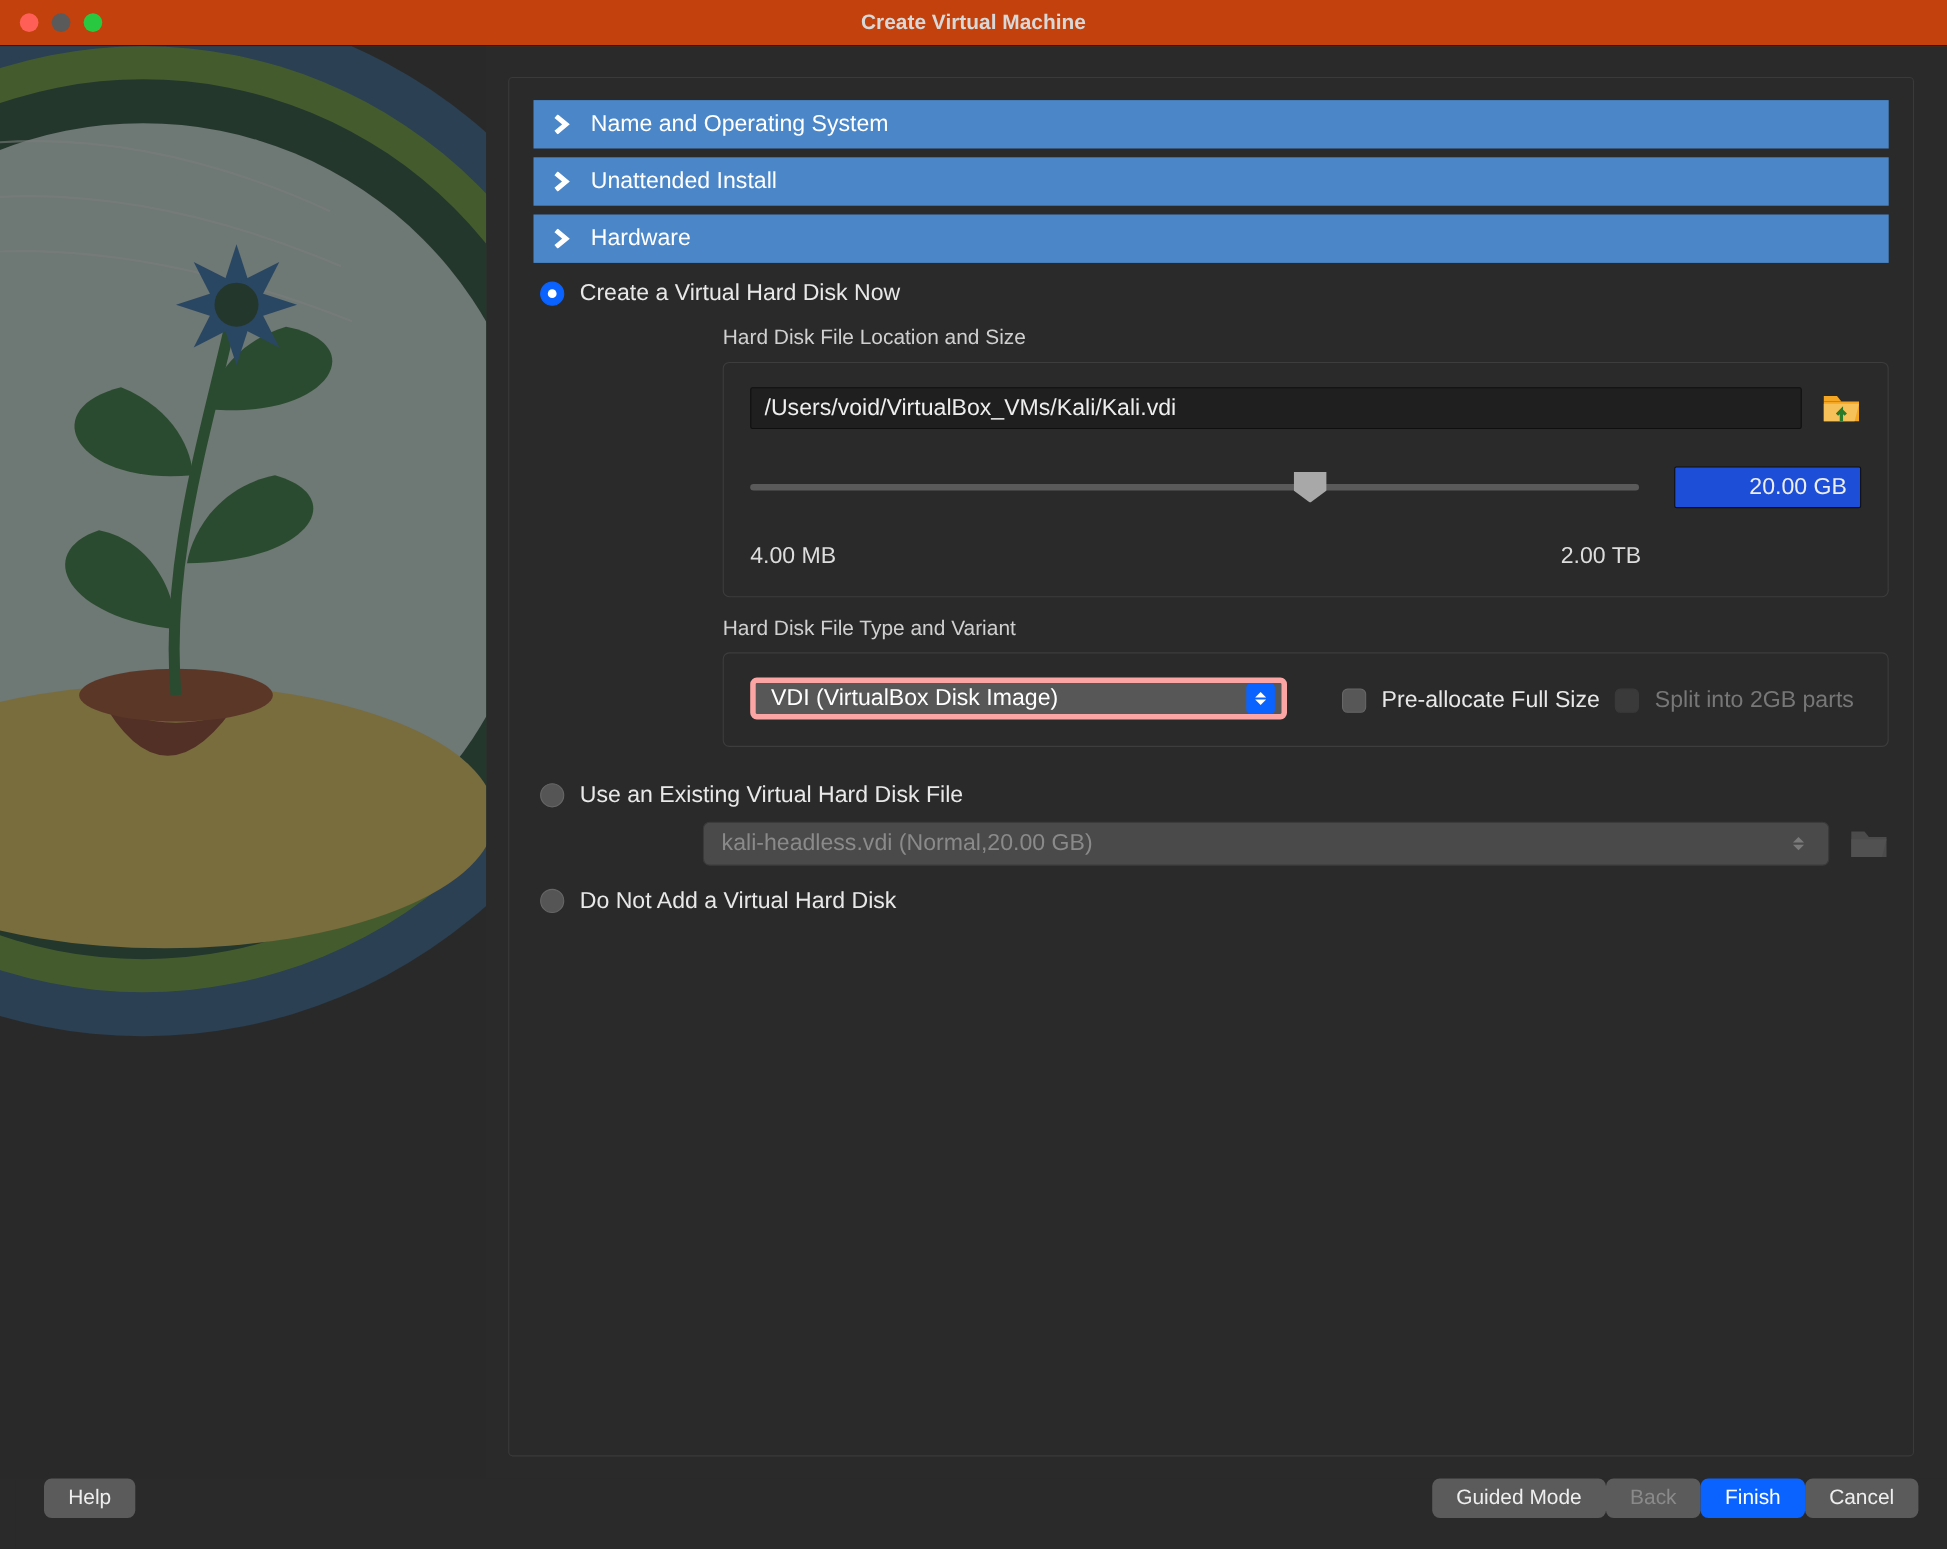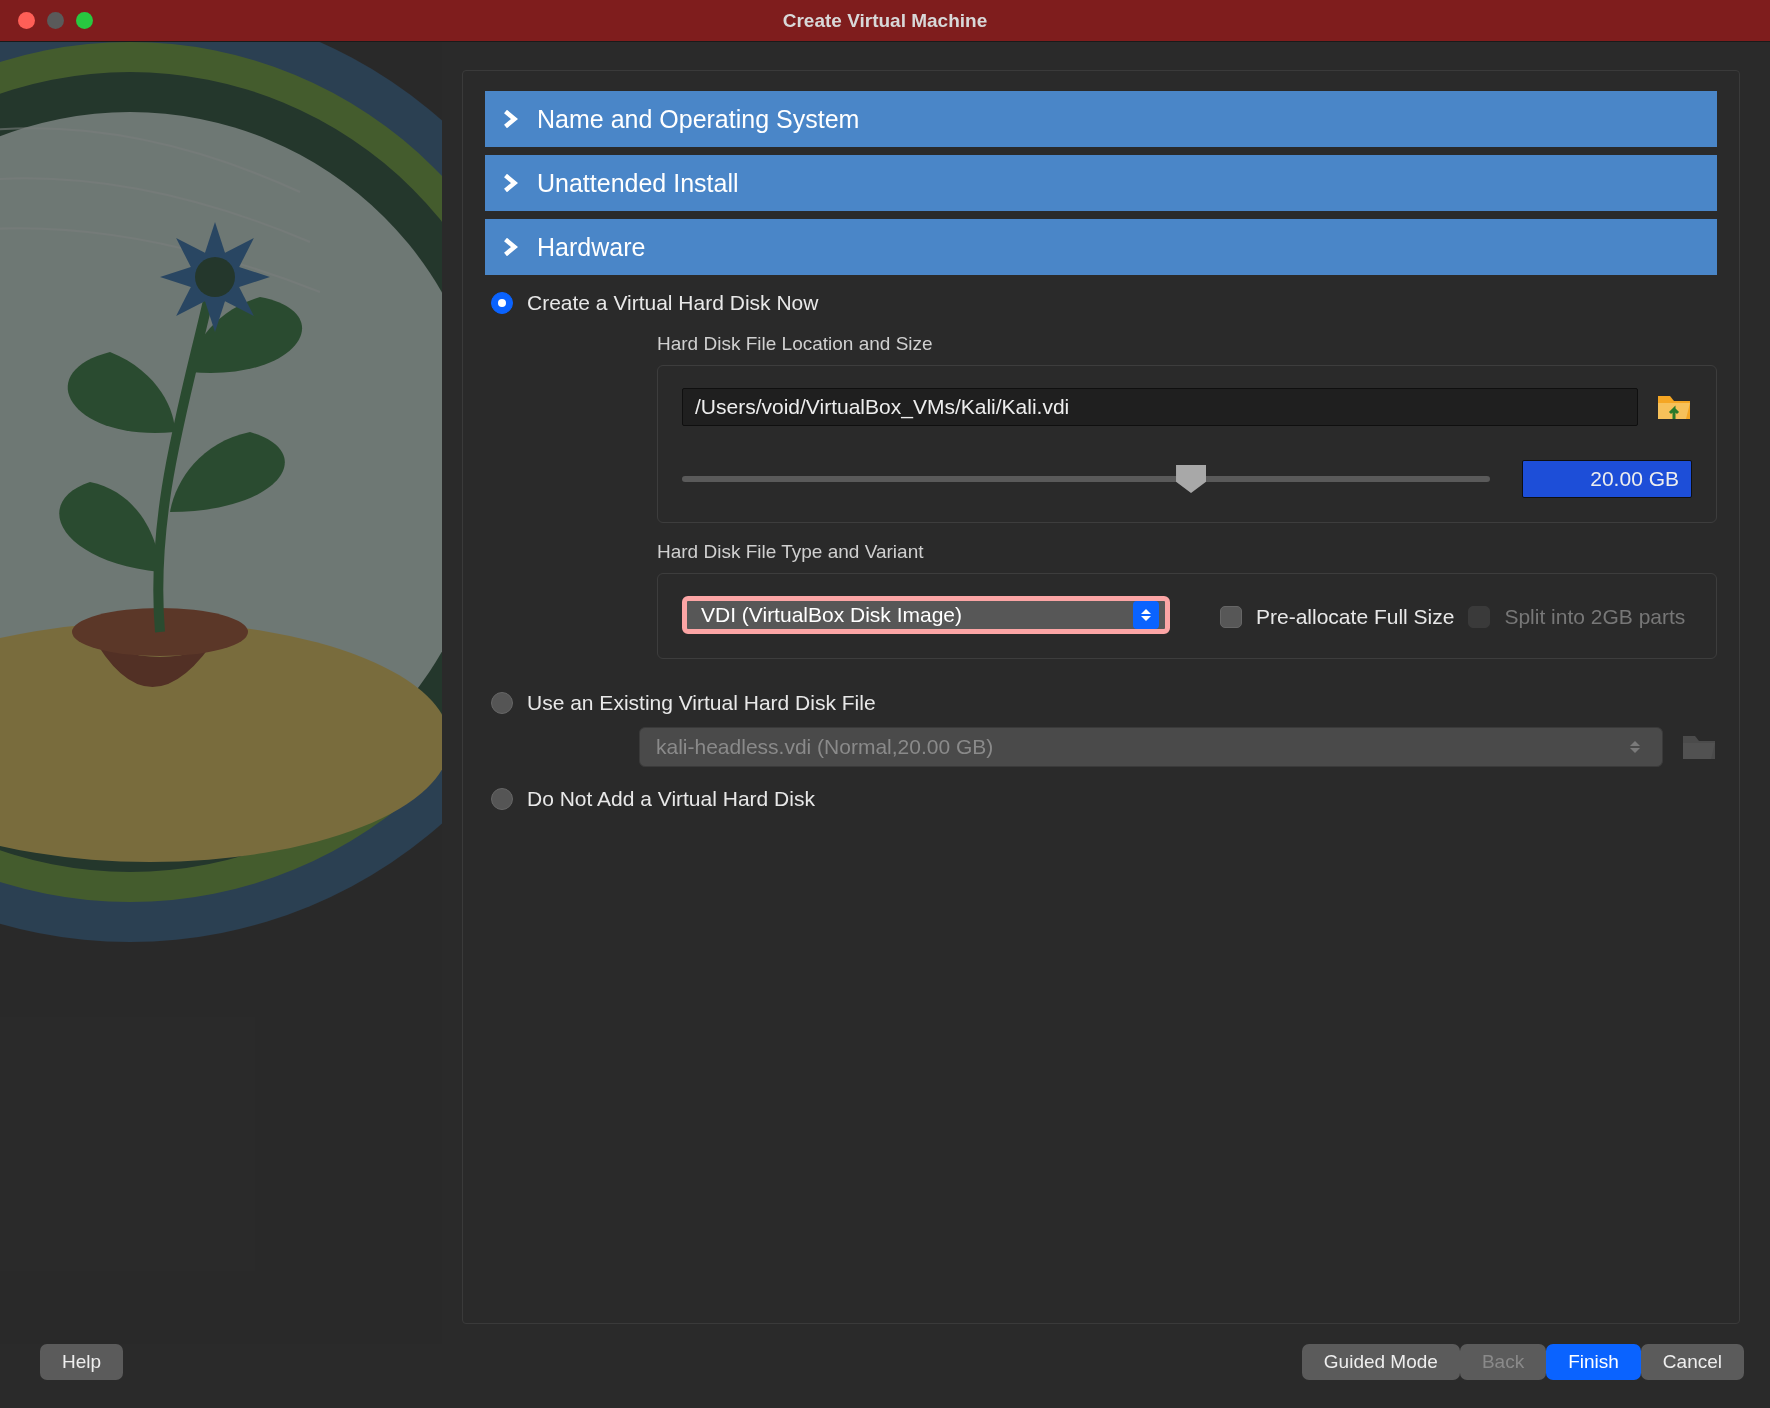--- a/index.html
+++ b/index.html
@@ -8,21 +8,21 @@
     background: #2a2a2a;
     font-family: -apple-system, "Helvetica Neue", Arial, sans-serif;
     color: #e8e8e8;
     overflow: hidden;
     position: relative;
   }
 
   
   .titlebar {
     height: 42px;
-    background: #7f1d1d;
+    background: #c2410c;
     display: flex;
     align-items: center;
     position: relative;
     border-bottom: 1px solid #1a1a1a;
   }
   .traffic-lights {
     display: flex;
     gap: 12px;
     padding-left: 18px;
   }
@@ -74,27 +74,27 @@
     border: 1px solid #3a3a3a;
     border-radius: 4px;
     padding: 20px 22px 30px 22px;
     min-height: 100%;
   }
 
   
   .section-bar {
     background: #4a86c8;
     color: #fff;
-    height: 56px;
+    height: 44px;
     display: flex;
     align-items: center;
     padding: 0 16px;
     margin-bottom: 8px;
     cursor: pointer;
-    font-size: 25px;
+    font-size: 21px;
     gap: 18px;
   }
   .chevron-icon {
     width: 18px; height: 18px;
     display: inline-flex;
     align-items: center;
     justify-content: center;
   }
   .chevron-icon svg { stroke: #fff; stroke-width: 3; fill: none; }
 
@@ -420,20 +420,24 @@
               <path d="M2 12 L34 12 L30 28 L2 28 Z" fill="#f7c15a"></path>
               <path d="M18 28 L18 18 L14 22 M18 18 L22 22" stroke="#2a7a2a" stroke-width="3" fill="none"></path>
             </svg>
           </span>
         </div>
         <div class="slider-row">
           <div class="slider-track">
             <div class="slider-thumb"></div>
           </div>
           <input class="size-output" value="20.00 GB" style="">
+        </div>
+        <div class="slider-labels">
+          <span>4.00 MB</span>
+          <span>2.00 TB</span>
         </div>
       </div>
 
       <div class="group-label">Hard Disk File Type and Variant</div>
       <div class="group-box">
         <div class="type-row">
           <div class="select-box">
             <span>VDI (VirtualBox Disk Image)</span>
             <span class="stepper">
               <span class="tri up"></span>

